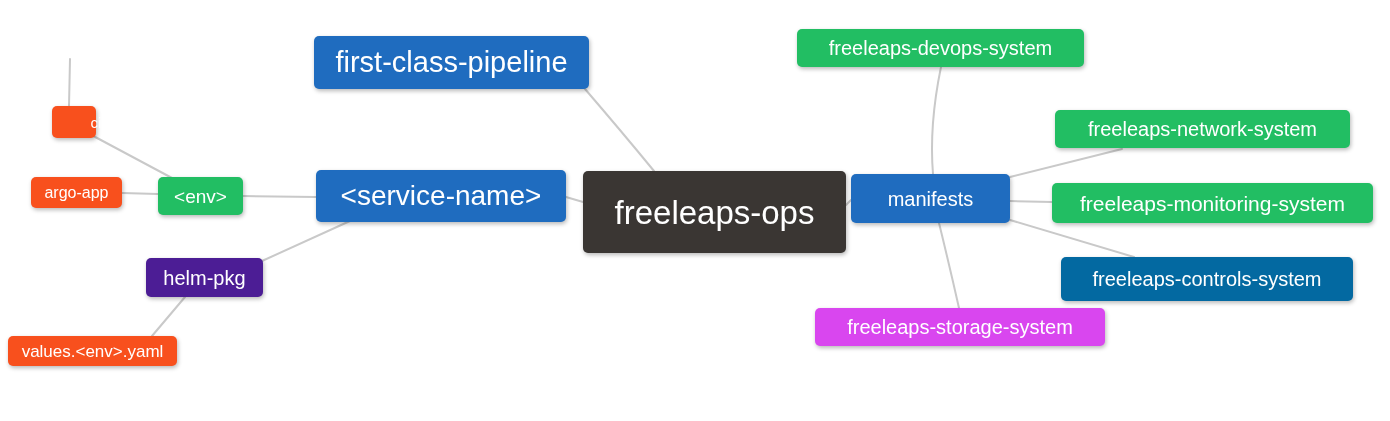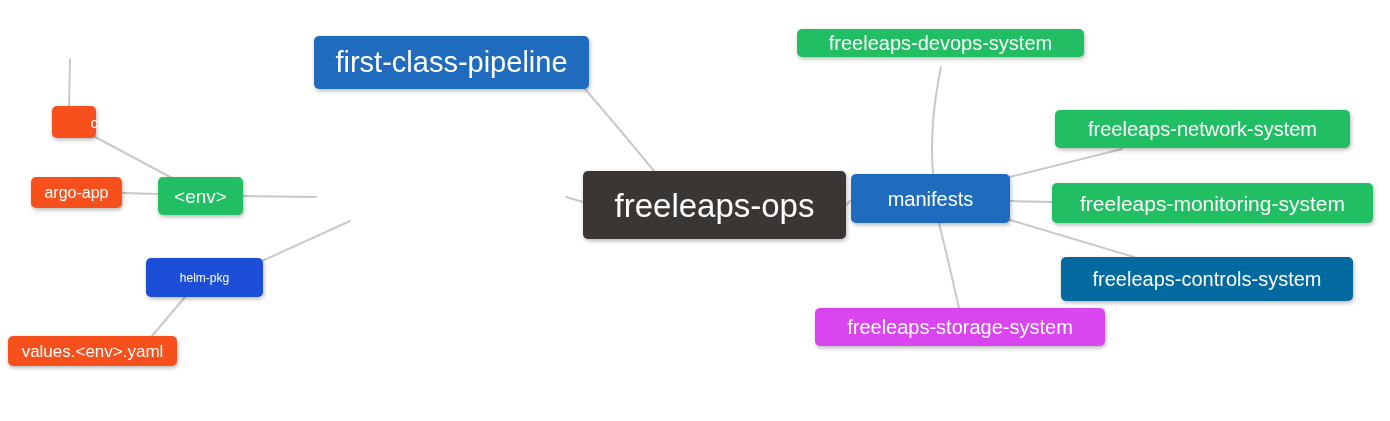--- a/index.html
+++ b/index.html
@@ -64,32 +64,33 @@
     <path class="edge" d="M939,223 Q950,268 959,308" stroke="#C9C9C9"></path>
   </svg>
 
 
   <div class="node" style="left: 52px; top: 106px; width: 33px; height: 32px; font-size: 15px; background: rgb(248, 80, 29); padding-left: 44px;">ci</div>
 
   <div class="node" style="left: 31px; top: 177px; width: 91px; height: 31px; font-size: 16px; background: rgb(248, 80, 29);">argo-app</div>
 
   <div class="node" style="left: 158px; top: 177px; width: 85px; height: 38px; font-size: 19px; background: rgb(34, 190, 99); text-align: right;">&lt;env&gt;</div>
 
-  <div class="node" style="left: 146px; top: 258px; width: 117px; height: 39px; font-size: 12px; background: #1d4ed8;">helm-pkg</div>
+  <div class="node" style="left: 146px; top: 258px; width: 117px; height: 39px; font-size: 20px; background: #4c1d95;">helm-pkg</div>
 
   <div class="node" style="left: 8px; top: 336px; width: 169px; height: 30px; font-size: 17px; background: rgb(248, 80, 29);">values.&lt;env&gt;.yaml</div>
 
   <div class="node" style="left: 314px; top: 36px; width: 275px; height: 53px; font-size: 29px; background: rgb(31, 108, 191);">first-class-pipeline</div>
 
+  <div class="node" style="left: 316px; top: 170px; width: 250px; height: 52px; font-size: 28px; background: rgb(31, 108, 191);">&lt;service-name&gt;</div>
 
-  <div class="node" style="left: 583px; top: 171px; width: 263px; height: 68px; font-size: 33px; background: rgb(58, 54, 51);">freeleaps-ops</div>
+  <div class="node" style="left: 583px; top: 171px; width: 263px; height: 82px; font-size: 33px; background: rgb(58, 54, 51);">freeleaps-ops</div>
 
   <div class="node" style="left: 851px; top: 174px; width: 159px; height: 49px; font-size: 20px; background: rgb(31, 108, 191);">manifests</div>
 
-  <div class="node" style="left: 797px; top: 29px; width: 287px; height: 28px; font-size: 20px; background: rgb(34, 190, 99);">freeleaps-devops-system</div>
+  <div class="node" style="left: 797px; top: 29px; width: 287px; height: 38px; font-size: 20px; background: rgb(34, 190, 99);">freeleaps-devops-system</div>
 
   <div class="node" style="left: 1055px; top: 110px; width: 295px; height: 38px; font-size: 20px; background: rgb(34, 190, 99);">freeleaps-network-system</div>
 
   <div class="node" style="left: 1052px; top: 183px; width: 321px; height: 40px; font-size: 21px; background: rgb(34, 190, 99);">freeleaps-monitoring-system</div>
 
   <div class="node" style="left: 1061px; top: 257px; width: 292px; height: 44px; font-size: 20px; background: #0369a1;">freeleaps-controls-system</div>
 
   <div class="node" style="left: 815px; top: 308px; width: 290px; height: 38px; font-size: 20px; background: #d946ef;">freeleaps-storage-system</div>
 
 </div>

